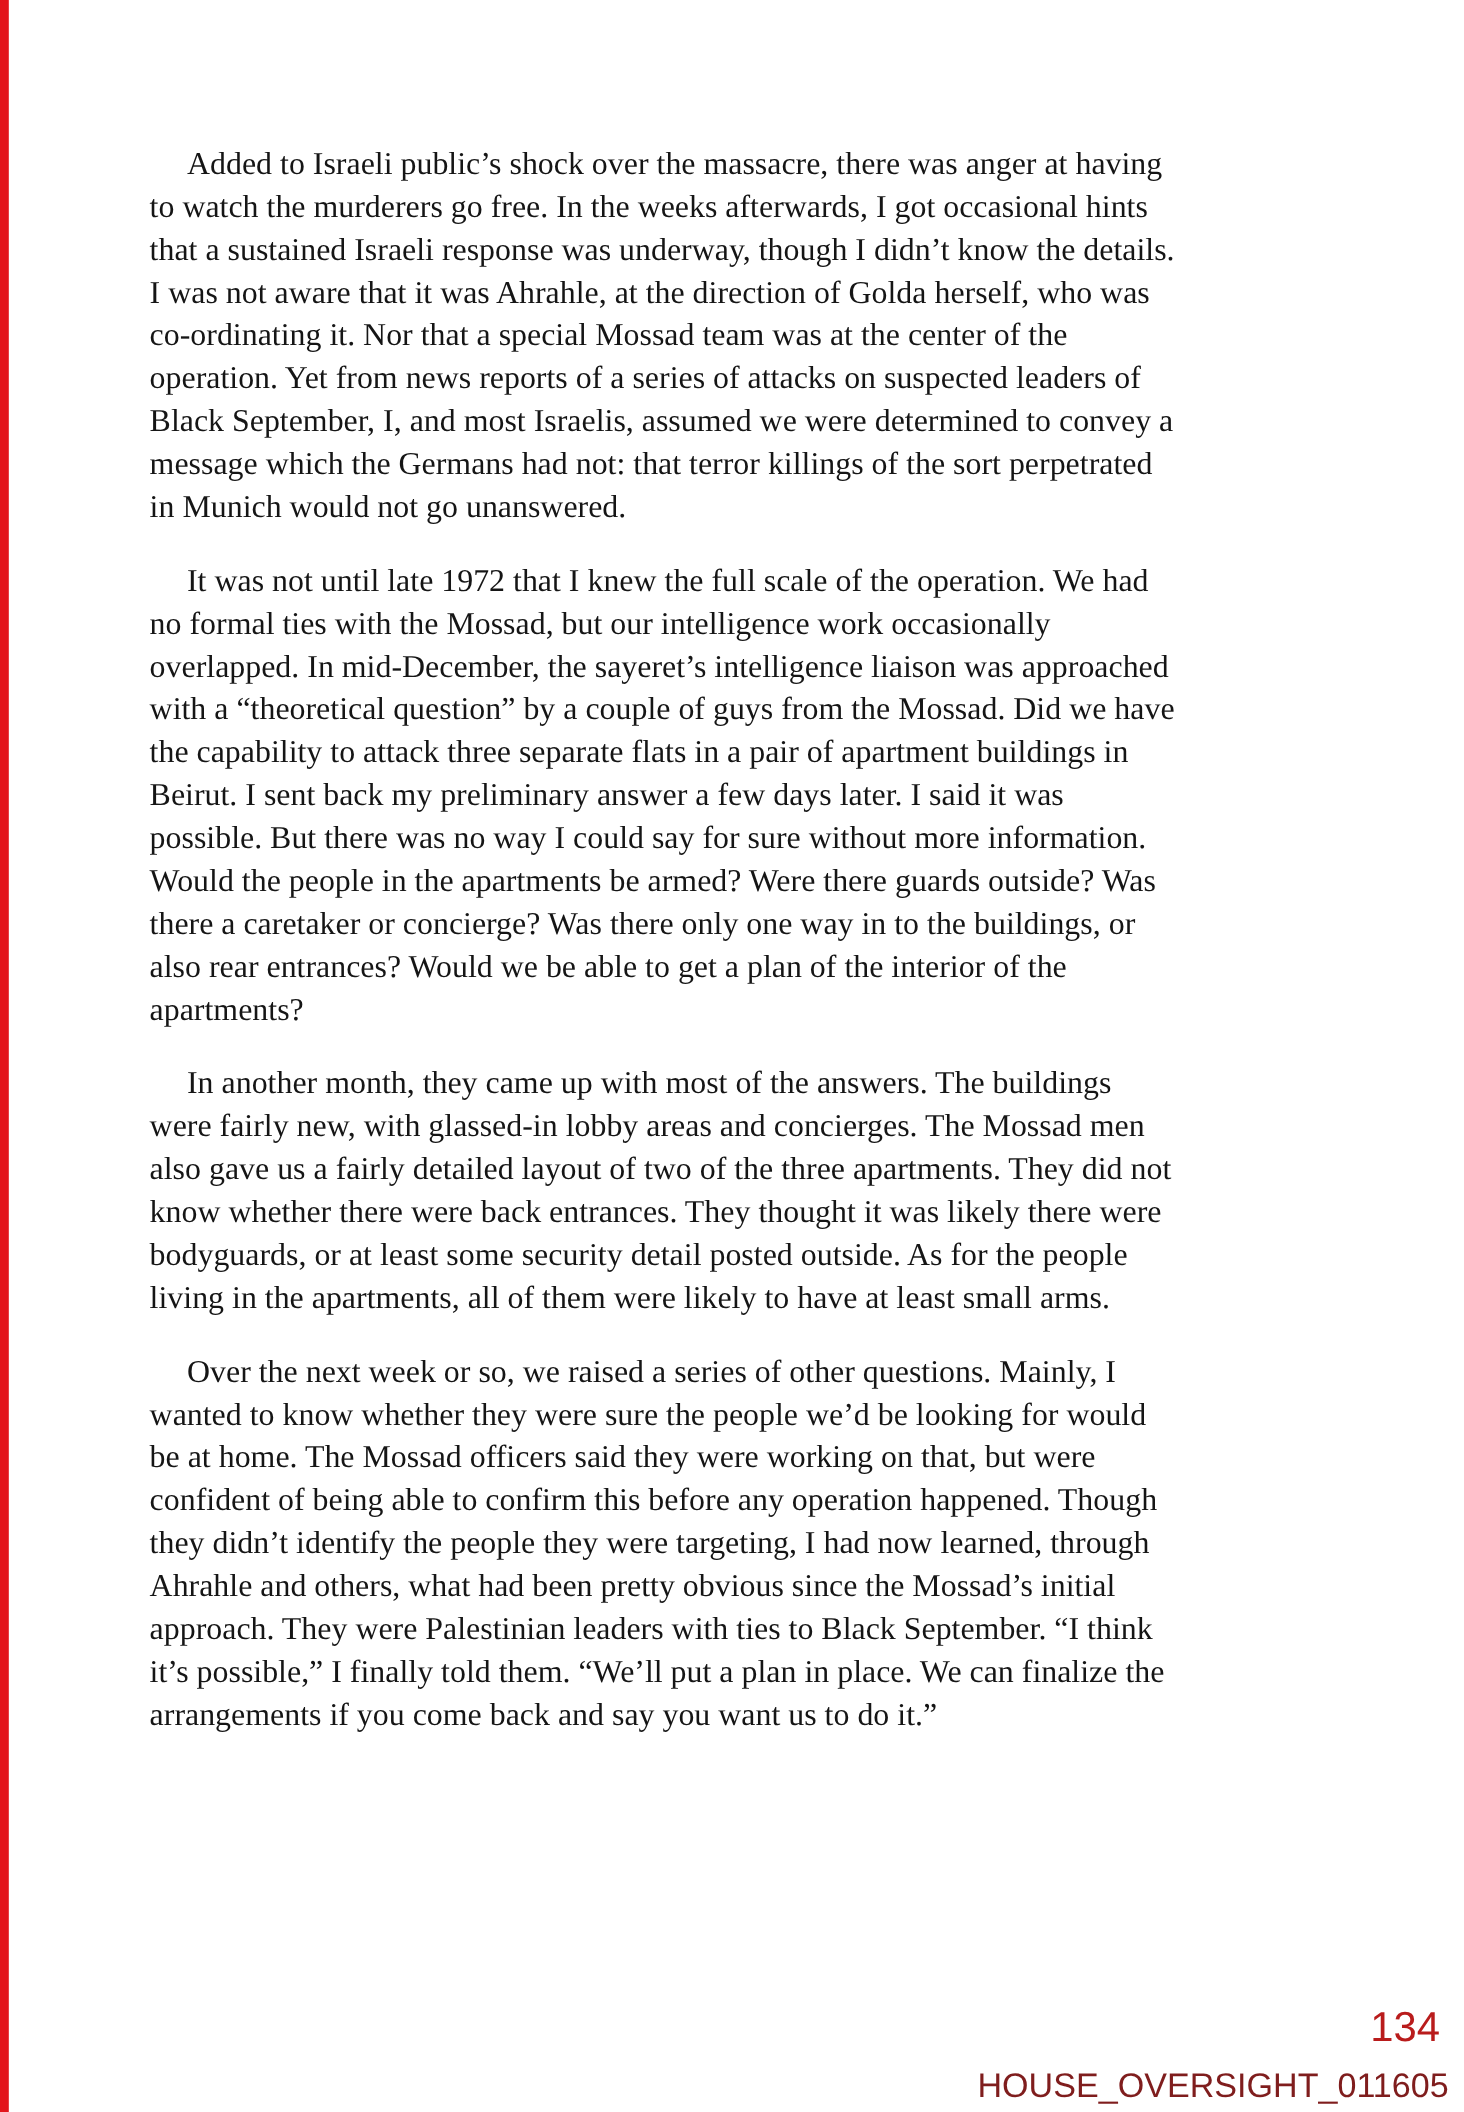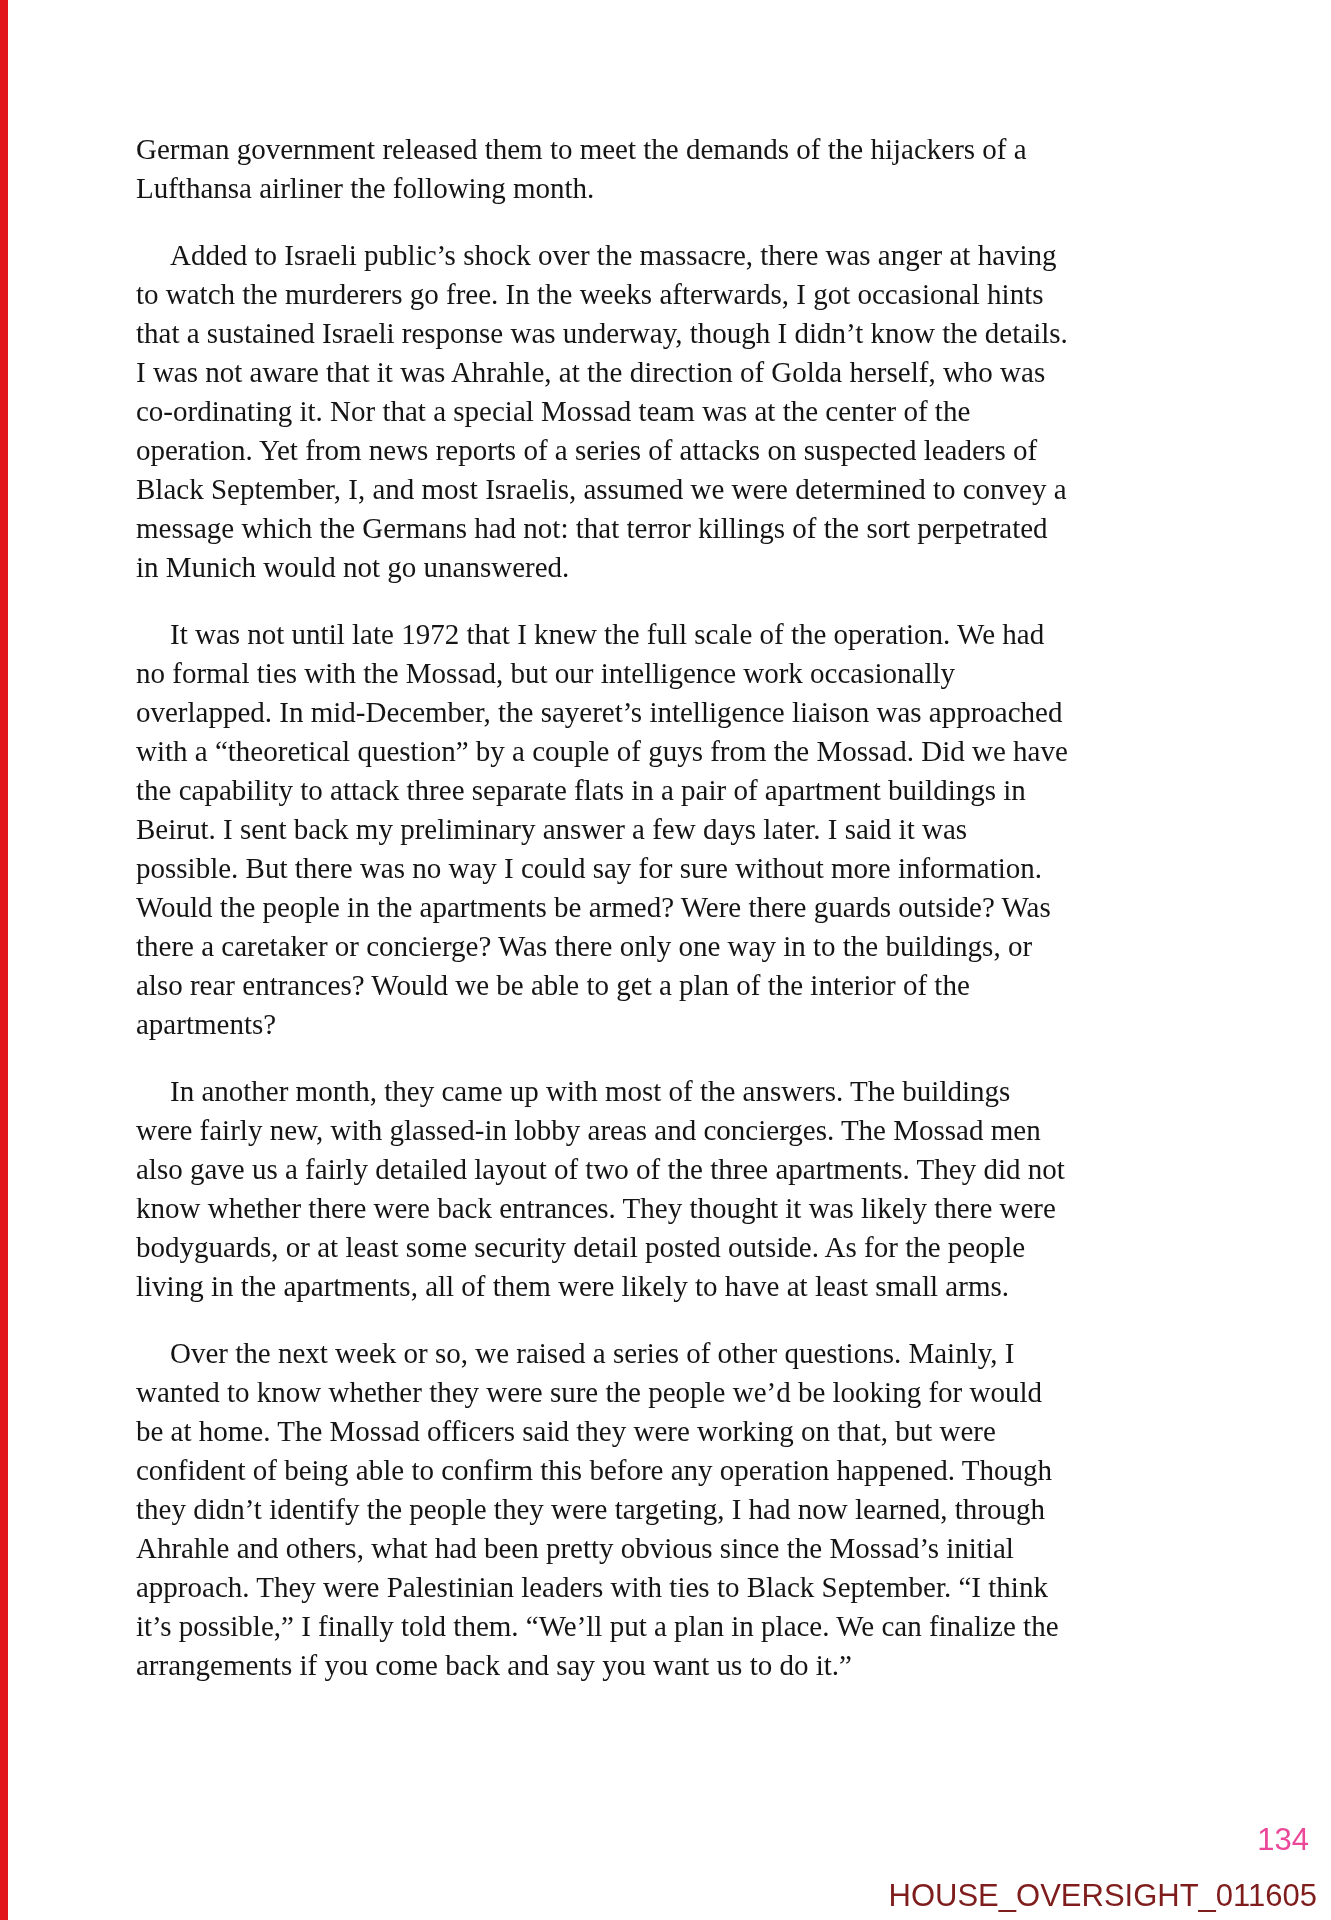--- a/index.html
+++ b/index.html
@@ -27,39 +27,37 @@
   p.para {
     margin: 0;
     white-space: pre-line;
   }
   p.para + p.para { margin-top: 28px; }
   p.para.indent { text-indent: 34px; }
   .page-number {
     position: absolute;
     right: 22px; top: 1822px;
     font-family: "Liberation Sans", sans-serif;
-    font-size: 31px;
-    color: #ec4899;
+    font-size: 38px;
+    color: #b91c1c;
   }
   .bates-stamp {
     position: absolute;
     right: 14px; top: 1878px;
     font-family: "Liberation Sans", sans-serif;
     font-size: 31px;
     color: #7f1d1d;
   }
 </style>
 </head>
 <body>
 
 <div class="scan-edge"></div>
 
 <div class="text-block">
-  <p class="para">German government released them to meet the demands of the hijackers of a
-Lufthansa airliner the following month.</p>
   <p class="para indent">Added to Israeli public’s shock over the massacre, there was anger at having
 to watch the murderers go free. In the weeks afterwards, I got occasional hints
 that a sustained Israeli response was underway, though I didn’t know the details.
 I was not aware that it was Ahrahle, at the direction of Golda herself, who was
 co-ordinating it. Nor that a special Mossad team was at the center of the
 operation. Yet from news reports of a series of attacks on suspected leaders of
 Black September, I, and most Israelis, assumed we were determined to convey a
 message which the Germans had not: that terror killings of the sort perpetrated
 in Munich would not go unanswered.</p>
   <p class="para indent">It was not until late 1972 that I knew the full scale of the operation. We had

